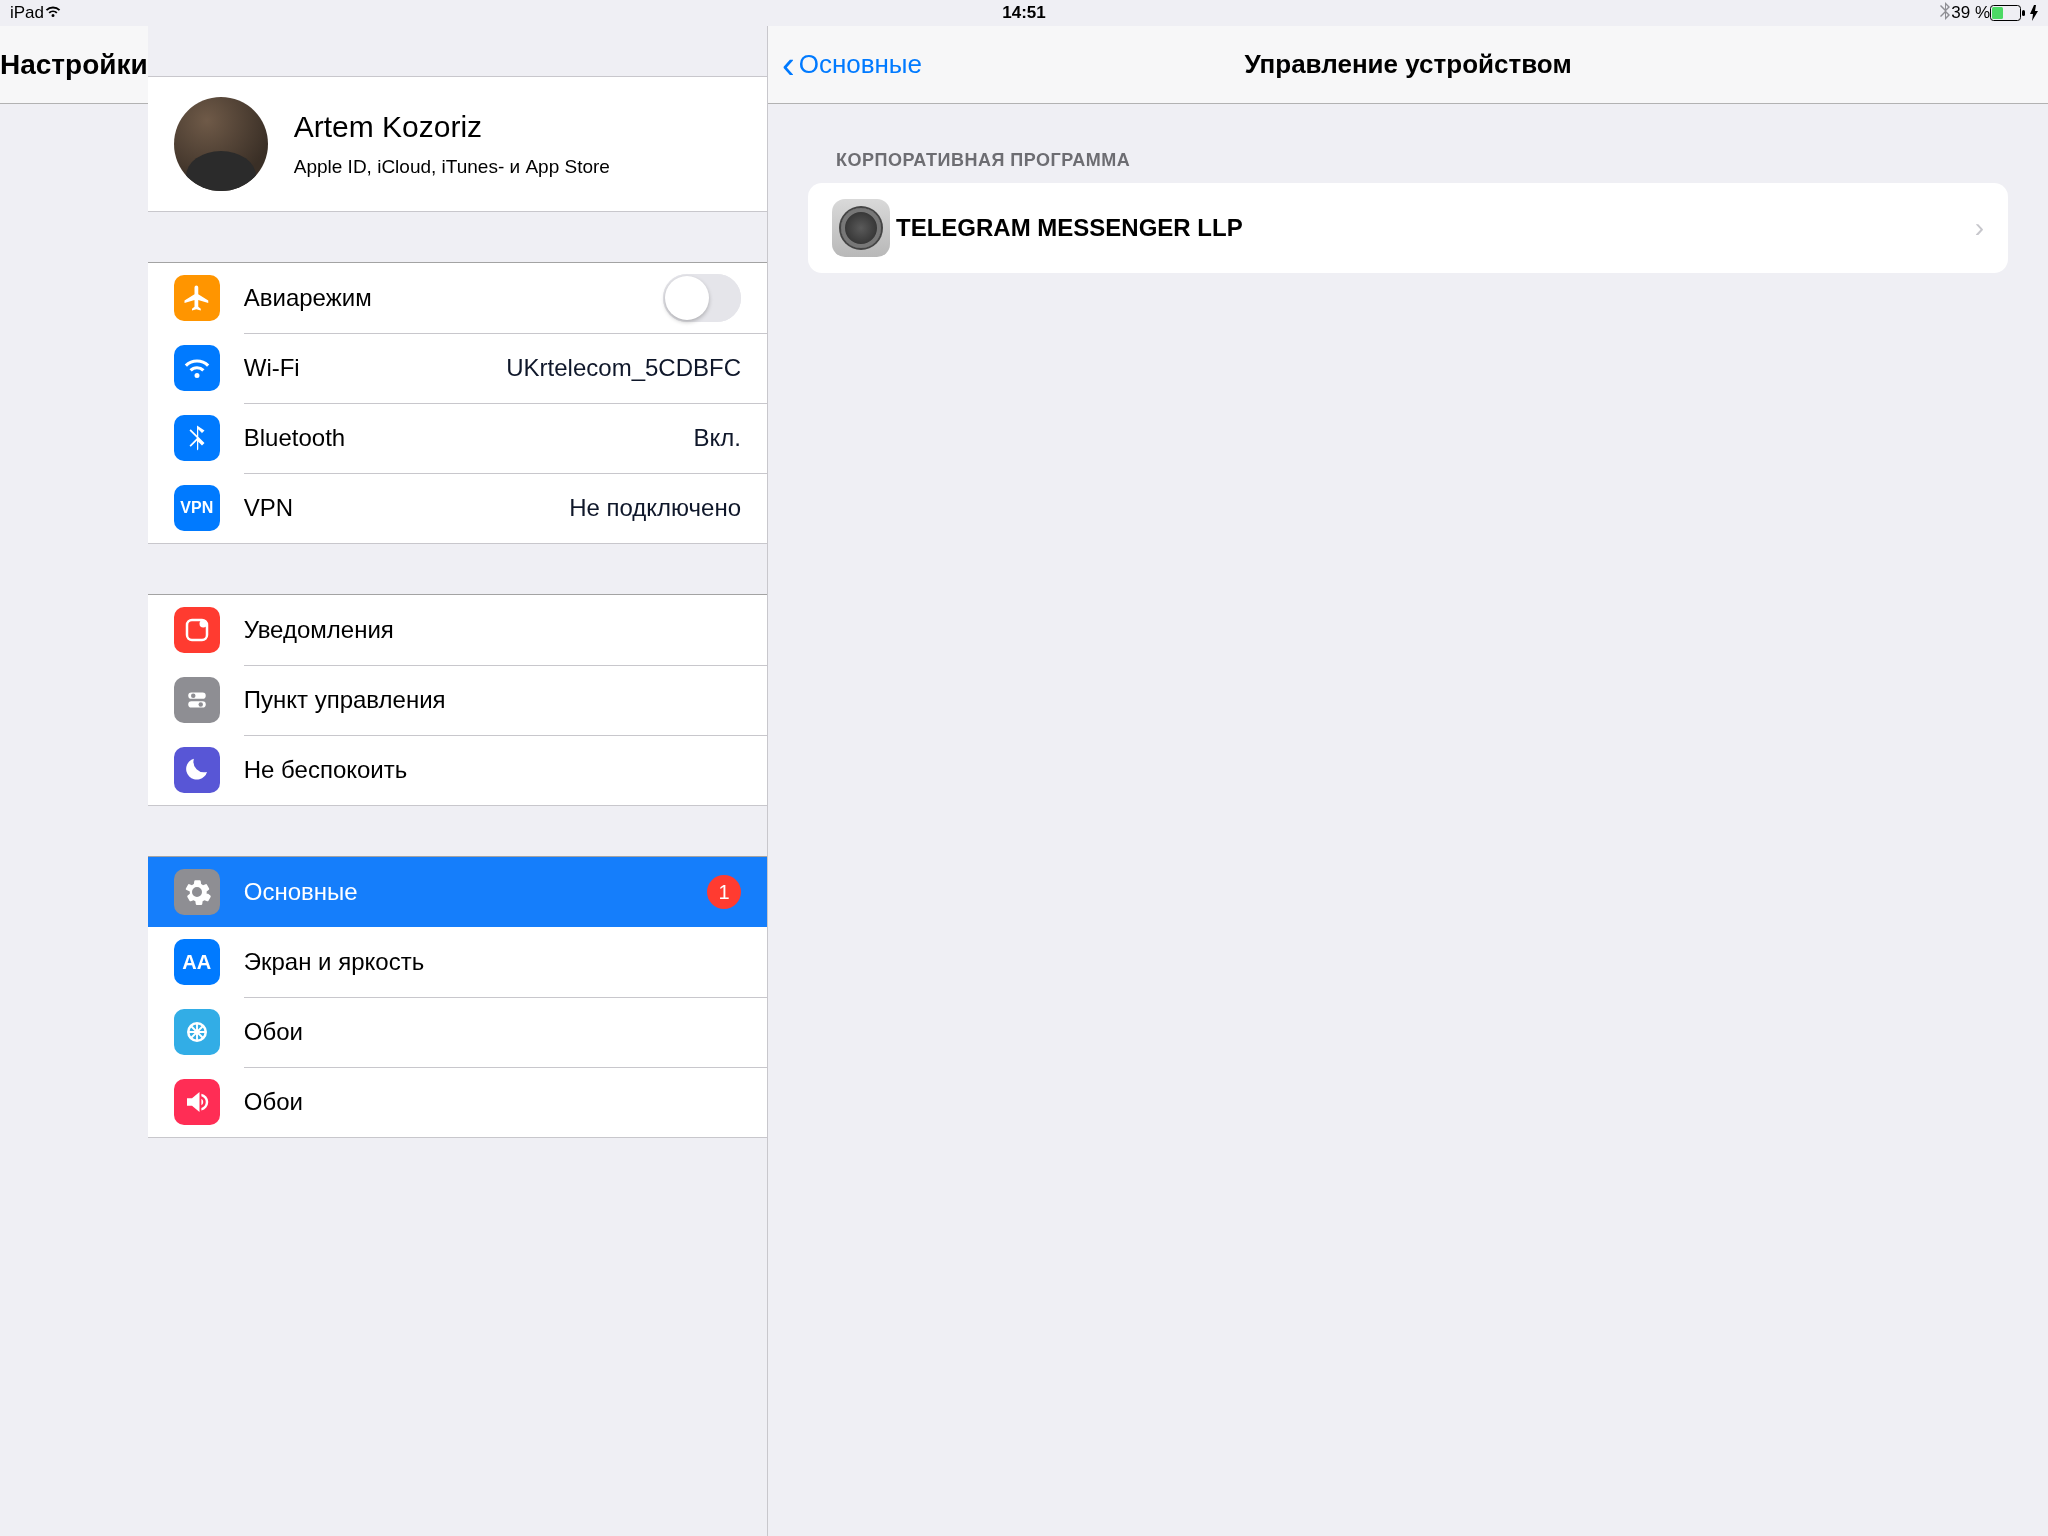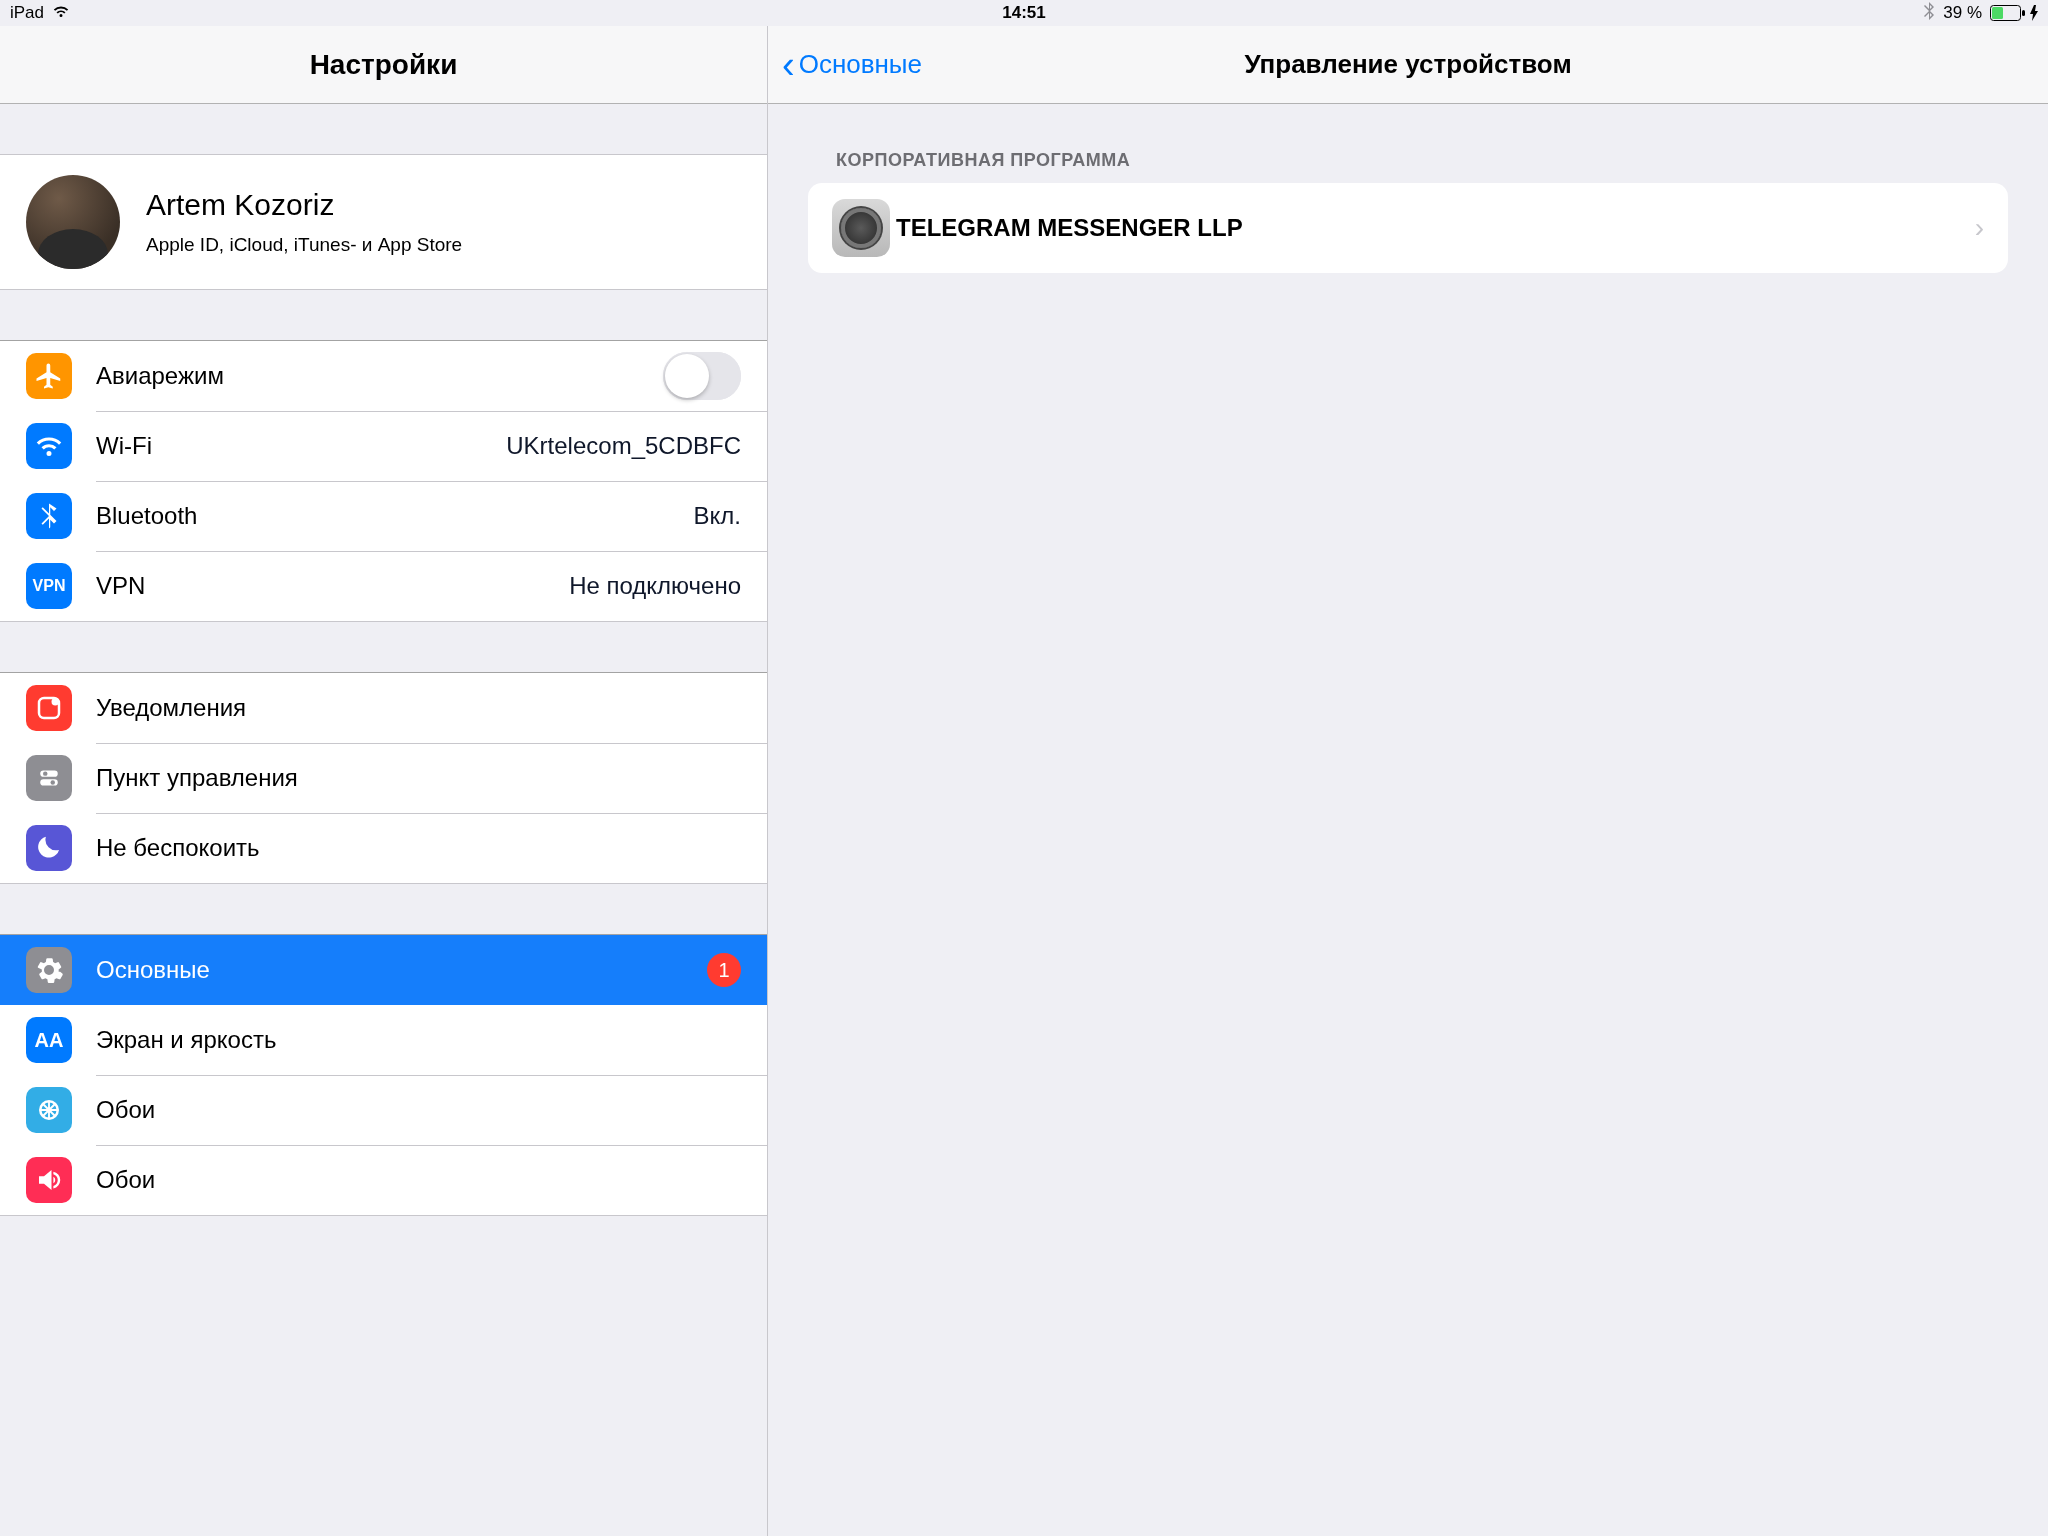--- a/index.html
+++ b/index.html
@@ -1,26 +1,26 @@
 <!DOCTYPE html>
 <html><head>
 <meta charset="utf-8">
 <style>
 * { margin: 0; padding: 0; box-sizing: border-box; font-family: -apple-system, "Helvetica Neue", Helvetica, Arial, sans-serif; -webkit-font-smoothing: antialiased; }
 html, body { width: 2048px; height: 1536px; background: #efeff4; overflow: hidden; color: #000; }
 
 
 .status-bar { height: 26px; display: flex; align-items: center; justify-content: space-between; padding: 0 10px; font-size: 17px; font-weight: 500; }
-.status-left, .status-right { display: flex; align-items: center; gap: 8px; }
+.status-left, .status-right { display: flex; align-items: center; gap: 0; }
 .status-center { position: absolute; left: 50%; transform: translateX(-50%); font-weight: 600; }
 .battery { display: inline-flex; align-items: center; gap: 4px; }
 
 
 .layout { display: flex; height: calc(100% - 26px); }
-.left-pane { width: 768px; border-right: 1px solid #c8c7cc; display: flex; flex-direction: column; background: #efeff4; }
+.left-pane { width: 768px; border-right: 1px solid #c8c7cc; display: flex; flex-direction: row; background: #efeff4; }
 .right-pane { flex: 1; display: flex; flex-direction: column; background: #efeff4; }
 
 
 .left-header { height: 78px; display: flex; align-items: center; justify-content: center; border-bottom: 1px solid #b2b2b2; background: #f7f7f8; }
 .left-header .title { font-size: 28px; font-weight: 700; }
 .left-scroll { flex: 1; overflow-y: auto; }
 .group-gap { height: 50px; }
 
 
 .account-cell { background: #fff; border-top: 1px solid #c8c7cc; border-bottom: 1px solid #c8c7cc; padding: 20px 26px; display: flex; align-items: center; gap: 26px; }

